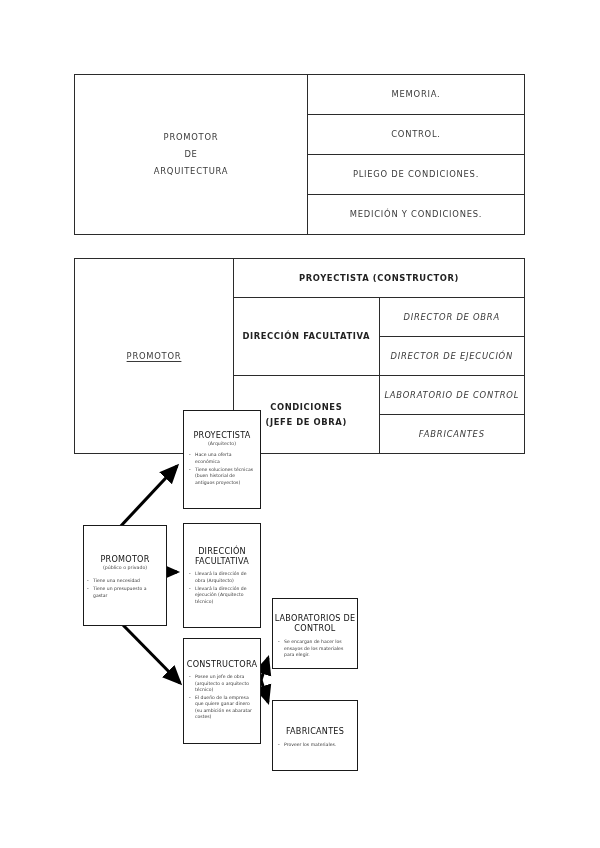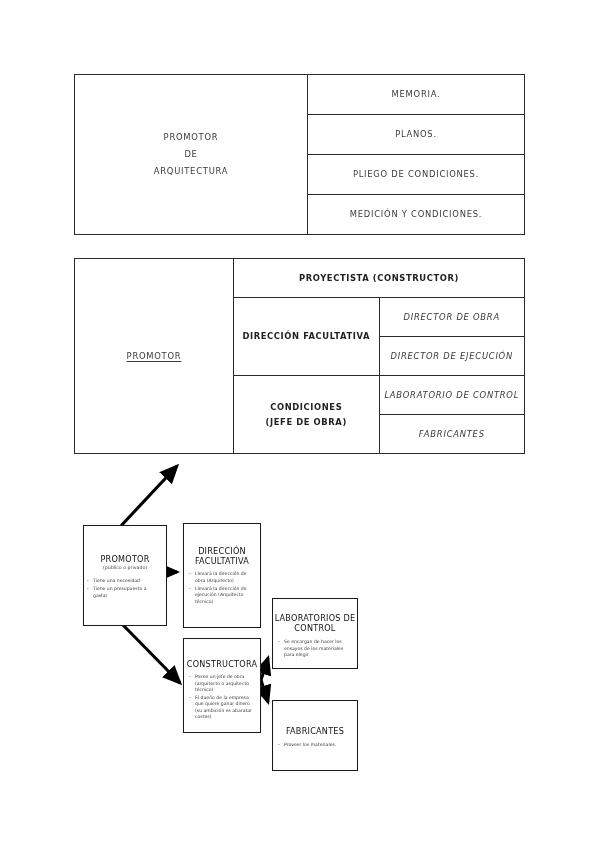--- a/index.html
+++ b/index.html
@@ -131,21 +131,21 @@
     content: "-";
     position: absolute;
     left: 1px;
     top: 0;
     color: #3b3b3b;
   }
 
   #node-promotor   { left: 83px;  top: 125px; width: 84px;  height: 101px; }
   #node-proyectista{ left: 183px; top: 10px;  width: 78px;  height: 99px; }
   #node-direccion  { left: 183px; top: 123px; width: 78px;  height: 105px; }
-  #node-constructora{left: 183px; top: 238px; width: 78px;  height: 95px; }
+  #node-constructora{left: 183px; top: 238px; width: 78px;  height: 106px; }
   #node-laboratorios{left: 272px; top: 198px; width: 86px;  height: 71px; }
   #node-fabricantes { left: 272px; top: 300px; width: 86px;  height: 71px; }
 
   #node-promotor .node-title { margin-top: 28px; }
   #node-proyectista .node-title { margin-top: 19px; }
   #node-direccion .node-title { margin-top: 22px; }
   #node-constructora .node-title { margin-top: 20px; }
   #node-laboratorios .node-title { margin-top: 14px; }
   #node-fabricantes .node-title { margin-top: 25px; }
 
@@ -162,21 +162,21 @@
     <tbody>
       <tr>
         <td class="left-cell" rowspan="4">
           <span>PROMOTOR</span><br>
           <span>DE</span><br>
           <span>ARQUITECTURA</span>
         </td>
         <td class="doc-cell">MEMORIA.</td>
       </tr>
       <tr>
-        <td class="doc-cell">PLANOS.</td>
+        <td class="doc-cell">CONTROL.</td>
       </tr>
       <tr>
         <td class="doc-cell">PLIEGO DE CONDICIONES.</td>
       </tr>
       <tr>
         <td class="doc-cell">MEDICIÓN Y CONDICIONES.</td>
       </tr>
     </tbody>
   </table>
 
@@ -231,20 +231,28 @@
 
     <div class="node" id="node-promotor">
       <div class="node-title">PROMOTOR</div>
       <div class="node-sub">(público o privado)</div>
       <ul class="node-list">
         <li>Tiene una necesidad</li>
         <li>Tiene un presupuesto a gastar</li>
       </ul>
     </div>
 
+    <div class="node" id="node-proyectista">
+      <div class="node-title">PROYECTISTA</div>
+      <div class="node-sub">(Arquitecto)</div>
+      <ul class="node-list">
+        <li>Hace una oferta económica</li>
+        <li>Tiene soluciones técnicas (buen historial de antiguos proyectos)</li>
+      </ul>
+    </div>
 
     <div class="node" id="node-direccion">
       <div class="node-title">DIRECCIÓN FACULTATIVA</div>
       <ul class="node-list">
         <li>Llevará la dirección de obra (Arquitecto)</li>
         <li>Llevará la dirección de ejecución (Arquitecto técnico)</li>
       </ul>
     </div>
 
     <div class="node" id="node-constructora">

